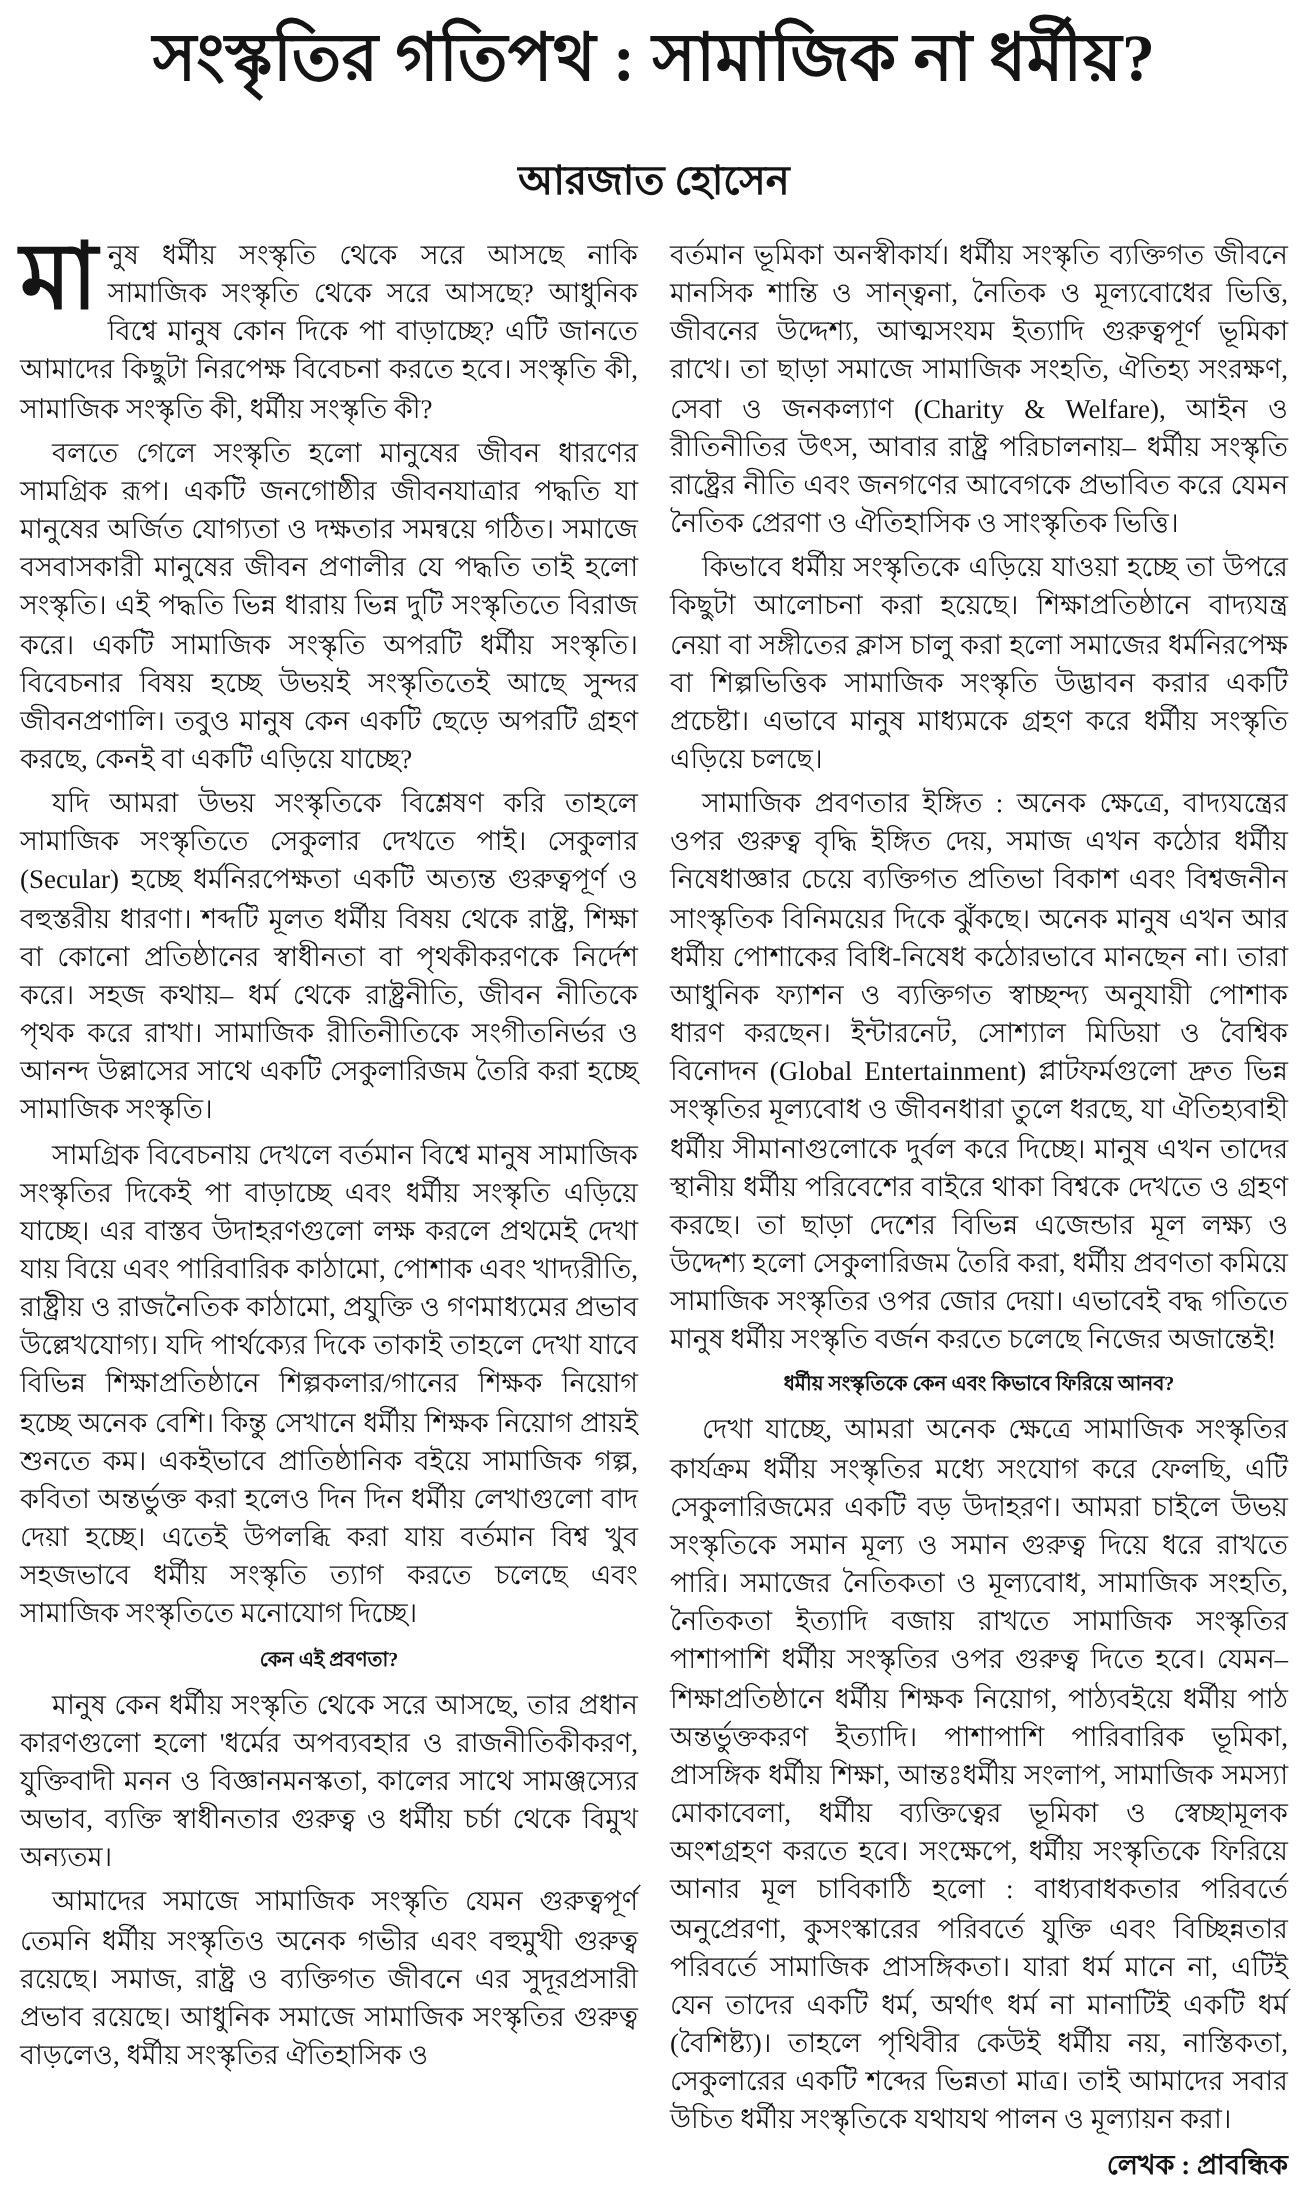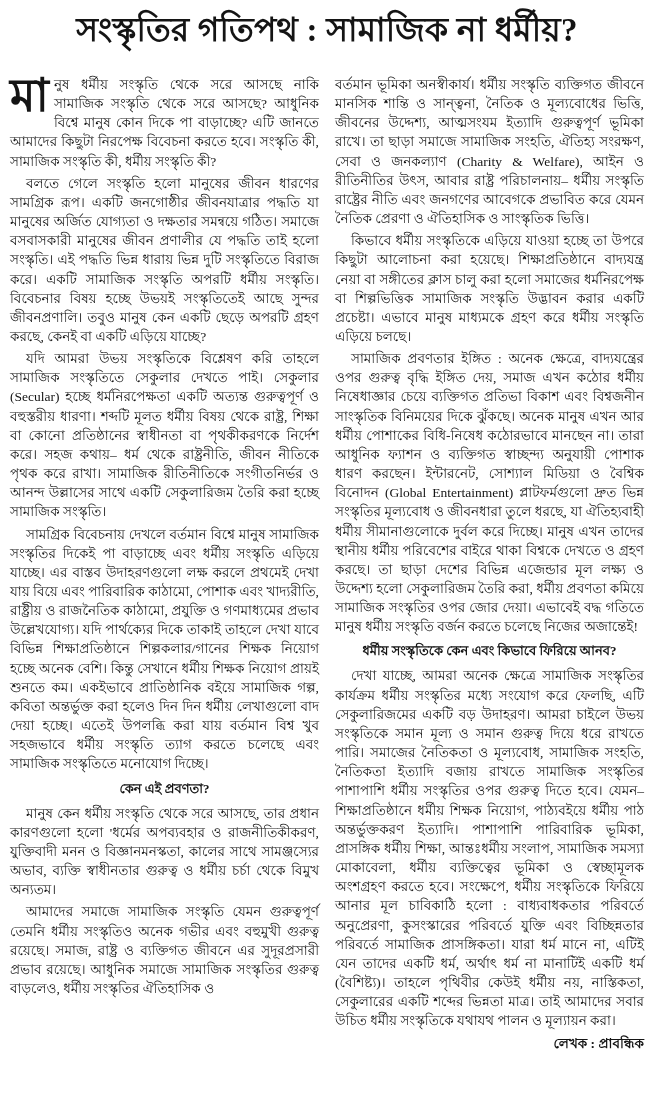--- a/index.html
+++ b/index.html
@@ -56,35 +56,36 @@
     line-height: 0.82;
     font-weight: 700;
     padding: 2px 5px 0 0;
   }
   .lead {
     font-weight: 400;
   }
   .subhead {
     margin: 5px 0 4px;
     text-align: center;
-    font-size: 13px;
+    font-size: 10px;
     font-weight: 700;
   }
   .signature {
     margin: 0 0 0;
     text-align: right;
     font-size: 13.5px;
     font-weight: 700;
   }
 </style>
 </head>
 <body>
 
 <div class="page">
   <h1 class="headline">সংস্কৃতির গতিপথ : সামাজিক না ধর্মীয়?</h1>
+  <div class="byline">আরজাত হোসেন</div>
   <div class="columns">
       <div class="col">
         <p class="para first"><span class="dropcap">মা</span>নুষ ধর্মীয় সংস্কৃতি থেকে সরে আসছে নাকি সামাজিক সংস্কৃতি থেকে সরে আসছে? আধুনিক বিশ্বে মানুষ কোন দিকে পা বাড়াচ্ছে? এটি জানতে আমাদের কিছুটা নিরপেক্ষ বিবেচনা করতে হবে। সংস্কৃতি কী, সামাজিক সংস্কৃতি কী, ধর্মীয় সংস্কৃতি কী?</p>
         <p class="para">বলতে গেলে সংস্কৃতি হলো মানুষের জীবন ধারণের সামগ্রিক রূপ। একটি জনগোষ্ঠীর জীবনযাত্রার পদ্ধতি যা মানুষের অর্জিত যোগ্যতা ও দক্ষতার সমন্বয়ে গঠিত। সমাজে বসবাসকারী মানুষের জীবন প্রণালীর যে পদ্ধতি তাই হলো সংস্কৃতি। এই পদ্ধতি ভিন্ন ধারায় ভিন্ন দুটি সংস্কৃতিতে বিরাজ করে। একটি সামাজিক সংস্কৃতি অপরটি ধর্মীয় সংস্কৃতি। বিবেচনার বিষয় হচ্ছে উভয়ই সংস্কৃতিতেই আছে সুন্দর জীবনপ্রণালি। তবুও মানুষ কেন একটি ছেড়ে অপরটি গ্রহণ করছে, কেনই বা একটি এড়িয়ে যাচ্ছে?</p>
         <p class="para">যদি আমরা উভয় সংস্কৃতিকে বিশ্লেষণ করি তাহলে সামাজিক সংস্কৃতিতে সেকুলার দেখতে পাই। সেকুলার (Secular) হচ্ছে ধর্মনিরপেক্ষতা একটি অত্যন্ত গুরুত্বপূর্ণ ও বহুস্তরীয় ধারণা। শব্দটি মূলত ধর্মীয় বিষয় থেকে রাষ্ট্র, শিক্ষা বা কোনো প্রতিষ্ঠানের স্বাধীনতা বা পৃথকীকরণকে নির্দেশ করে। সহজ কথায়– ধর্ম থেকে রাষ্ট্রনীতি, জীবন নীতিকে পৃথক করে রাখা। সামাজিক রীতিনীতিকে সংগীতনির্ভর ও আনন্দ উল্লাসের সাথে একটি সেকুলারিজম তৈরি করা হচ্ছে সামাজিক সংস্কৃতি।</p>
         <p class="para">সামগ্রিক বিবেচনায় দেখলে বর্তমান বিশ্বে মানুষ সামাজিক সংস্কৃতির দিকেই পা বাড়াচ্ছে এবং ধর্মীয় সংস্কৃতি এড়িয়ে যাচ্ছে। এর বাস্তব উদাহরণগুলো লক্ষ করলে প্রথমেই দেখা যায় বিয়ে এবং পারিবারিক কাঠামো, পোশাক এবং খাদ্যরীতি, রাষ্ট্রীয় ও রাজনৈতিক কাঠামো, প্রযুক্তি ও গণমাধ্যমের প্রভাব উল্লেখযোগ্য। যদি পার্থক্যের দিকে তাকাই তাহলে দেখা যাবে বিভিন্ন শিক্ষাপ্রতিষ্ঠানে শিল্পকলার/গানের শিক্ষক নিয়োগ হচ্ছে অনেক বেশি। কিন্তু সেখানে ধর্মীয় শিক্ষক নিয়োগ প্রায়ই শুনতে কম। একইভাবে প্রাতিষ্ঠানিক বইয়ে সামাজিক গল্প, কবিতা অন্তর্ভুক্ত করা হলেও দিন দিন ধর্মীয় লেখাগুলো বাদ দেয়া হচ্ছে। এতেই উপলব্ধি করা যায় বর্তমান বিশ্ব খুব সহজভাবে ধর্মীয় সংস্কৃতি ত্যাগ করতে চলেছে এবং সামাজিক সংস্কৃতিতে মনোযোগ দিচ্ছে।</p>
         <h3 class="subhead">কেন এই প্রবণতা?</h3>
         <p class="para">মানুষ কেন ধর্মীয় সংস্কৃতি থেকে সরে আসছে, তার প্রধান কারণগুলো হলো 'ধর্মের অপব্যবহার ও রাজনীতিকীকরণ, যুক্তিবাদী মনন ও বিজ্ঞানমনস্কতা, কালের সাথে সামঞ্জস্যের অভাব, ব্যক্তি স্বাধীনতার গুরুত্ব ও ধর্মীয় চর্চা থেকে বিমুখ অন্যতম।</p>
         <p class="para">আমাদের সমাজে সামাজিক সংস্কৃতি যেমন গুরুত্বপূর্ণ তেমনি ধর্মীয় সংস্কৃতিও অনেক গভীর এবং বহুমুখী গুরুত্ব রয়েছে। সমাজ, রাষ্ট্র ও ব্যক্তিগত জীবনে এর সুদূরপ্রসারী প্রভাব রয়েছে। আধুনিক সমাজে সামাজিক সংস্কৃতির গুরুত্ব বাড়লেও, ধর্মীয় সংস্কৃতির ঐতিহাসিক ও</p>
       </div>

